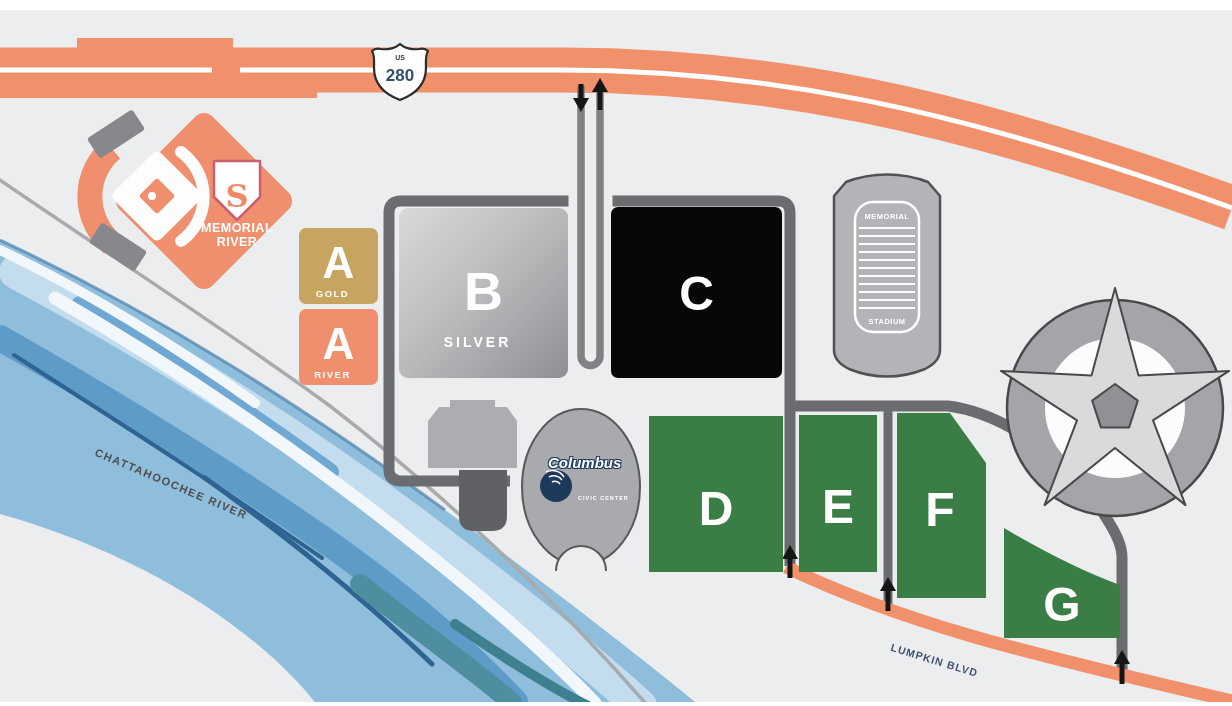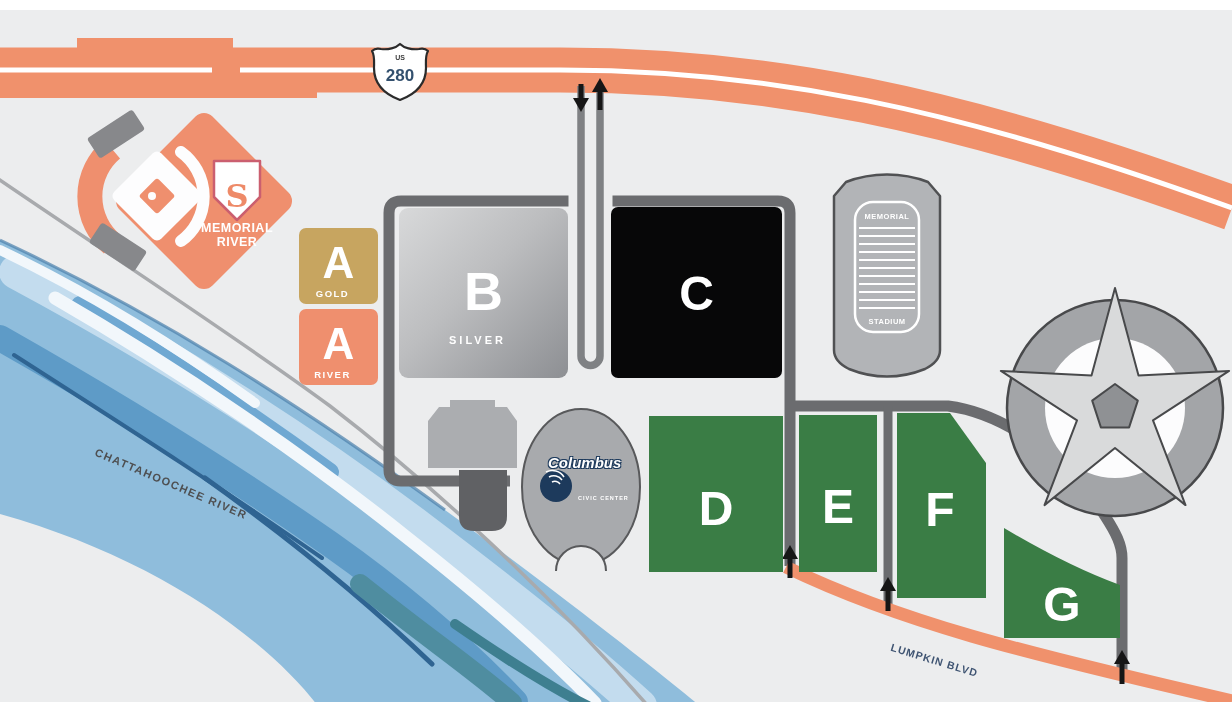--- a/index.html
+++ b/index.html
@@ -13,21 +13,21 @@
   #lot-a-gold{left:299px;top:228px;width:79px;height:76px;border-radius:7px;background:#c7a560;}
   #lot-a-peach{left:299px;top:309px;width:79px;height:76px;border-radius:7px;background:#ef8f6e;}
   #lot-b{left:399px;top:208px;width:169px;height:170px;border-radius:9px;
          background:linear-gradient(135deg,#d8d9da 0%,#bcbdbf 45%,#8d8f93 100%);}
   #lot-c{left:611px;top:207px;width:171px;height:171px;border-radius:7px;background:#070708;}
   #lot-d{left:649px;top:416px;width:134px;height:156px;background:#3a7d45;}
   #lot-e{left:799px;top:415px;width:78px;height:157px;background:#3a7d45;}
   .a-letter{top:13px;font-size:44px;}
   .a-sub{top:61px;}
   #lot-b .letter{top:56px;font-size:54px;}
-  #lot-b .sublabel{top:127px;font-size:11px;letter-spacing:3px;}
+  #lot-b .sublabel{top:127px;font-size:14px;letter-spacing:3px;}
   #lot-c .letter{top:63px;font-size:48px;}
   #lot-d .letter{top:69px;font-size:48px;}
   #lot-e .letter{top:68px;font-size:48px;}
   .free-letter{position:absolute;width:60px;text-align:center;line-height:1;
                color:#fff;font-weight:bold;font-size:48px;}
   #letter-f{left:910px;top:486px;}
   #letter-g{left:1032px;top:581px;}
   #ballpark-label{position:absolute;left:192px;top:221px;width:90px;text-align:center;
                   color:#fff;font-weight:bold;font-size:12.5px;line-height:14px;letter-spacing:.5px;}
   #river-label{position:absolute;left:98px;top:446px;transform:rotate(23deg);transform-origin:0 0;

